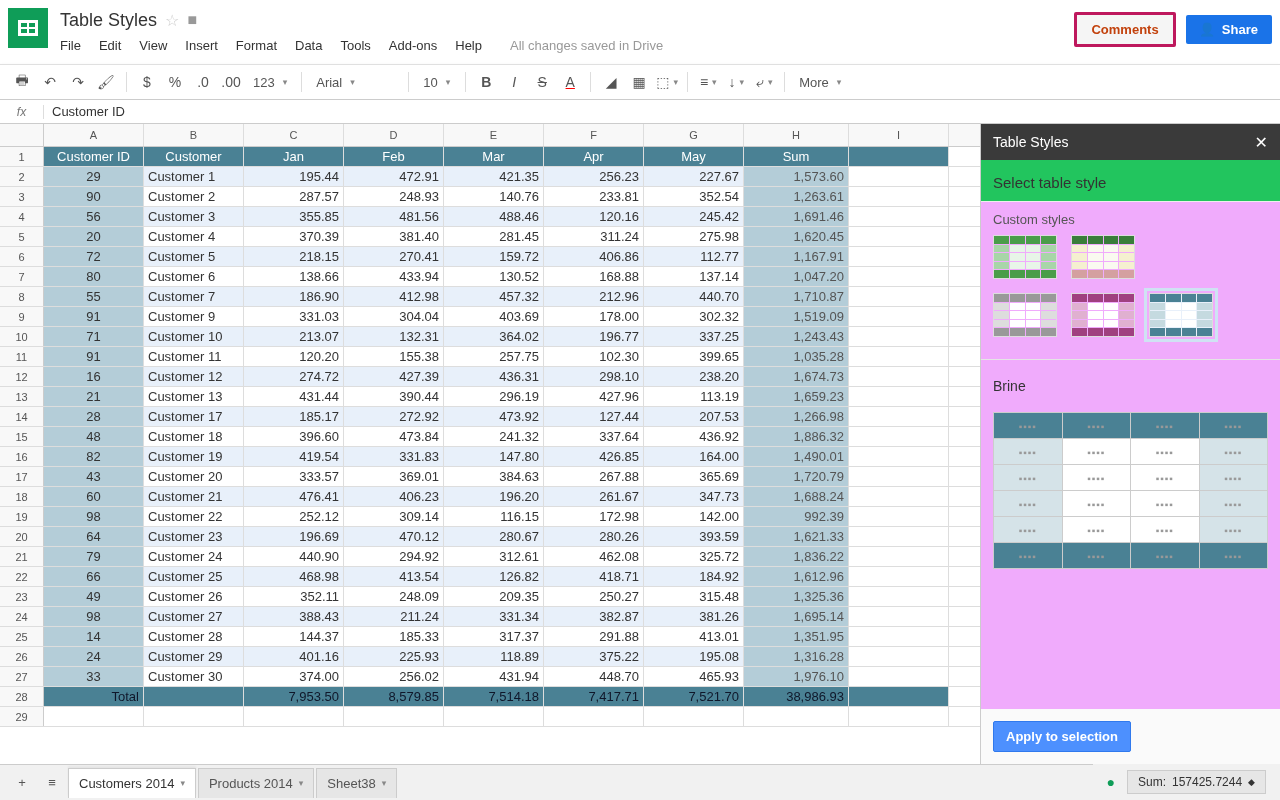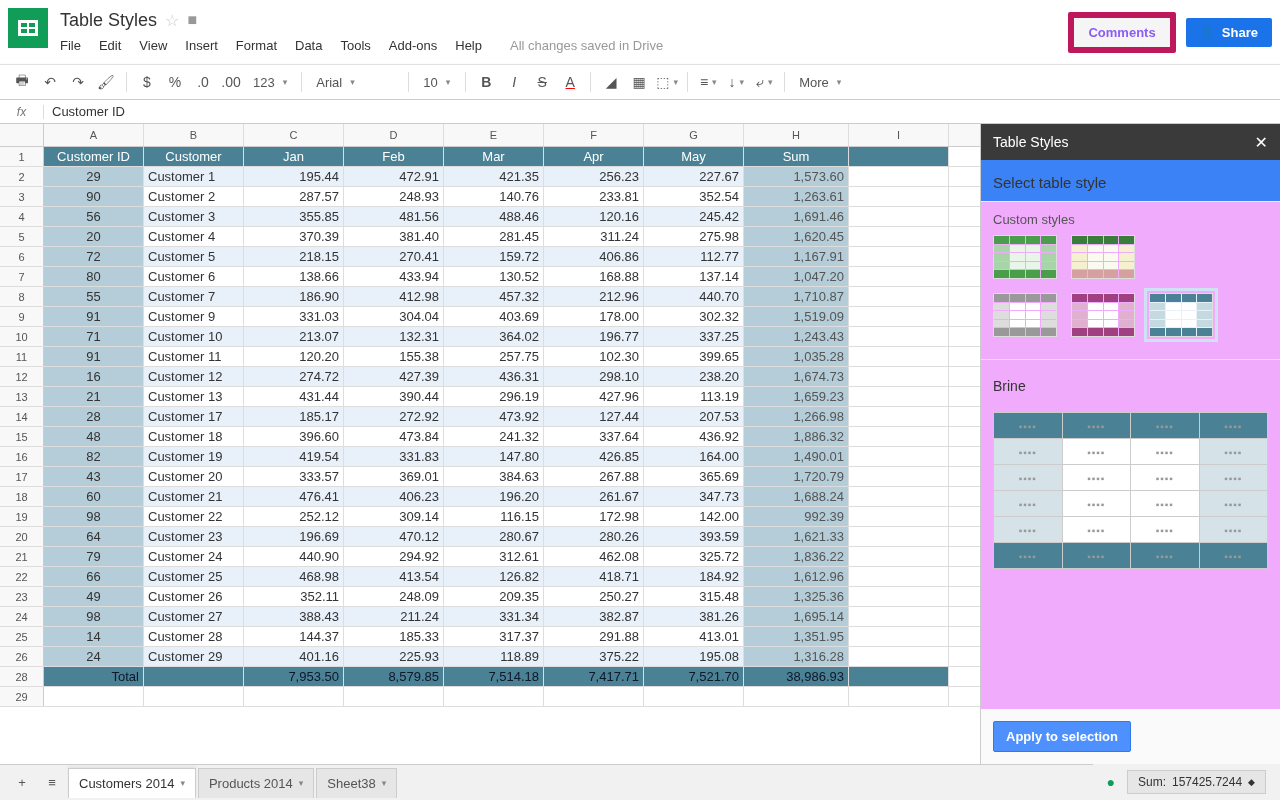--- a/index.html
+++ b/index.html
@@ -10,21 +10,21 @@
 .logo-inner { width: 20px; height: 16px; border: 2px solid #fff; display: grid; grid-template-columns: 1fr 1fr; grid-template-rows: 1fr 1fr; }
 .logo-inner div { border: 0.5px solid #fff; }
 .title-area { flex: 1; }
 .doc-title { font-size: 18px; color: #333; display: flex; align-items: center; gap: 8px; height: 24px; }
 .star-icon { color: #ccc; font-size: 16px; }
 .folder-icon { color: #999; font-size: 16px; }
 .menu-bar { display: flex; gap: 18px; margin-top: 6px; font-size: 13px; color: #333; align-items: center; }
 .menu-bar span { cursor: pointer; }
 .save-status { color: #999; margin-left: 10px; }
 .header-right { display: flex; gap: 10px; align-items: center; padding-top: 4px; }
-.btn { border: 6px solid #be185d; background: #f5f5f5; padding: 7px 14px; border-radius: 2px; font-size: 13px; cursor: pointer; font-weight: bold; color: #8b5cf6; }
+.btn { border: 3px solid #be185d; background: #f5f5f5; padding: 7px 14px; border-radius: 2px; font-size: 13px; cursor: pointer; font-weight: bold; color: #c2410c; }
 .btn-share { background: #1a73e8; color: #fff; border: none; display: flex; align-items: center; gap: 6px; }
 
 .toolbar { height: 36px; border-top: 1px solid #e0e0e0; border-bottom: 1px solid #ccc; display: flex; align-items: center; padding: 0 10px; gap: 4px; background: #fff; box-shadow: 0 1px 3px rgba(0,0,0,0.08); }
 .tb-btn { width: 24px; height: 24px; display: flex; align-items: center; justify-content: center; cursor: pointer; color: #555; font-size: 14px; }
 .tb-sep { width: 1px; height: 20px; background: #ddd; margin: 0 4px; }
 .tb-text { padding: 0 6px; cursor: pointer; color: #555; font-size: 13px; display: flex; align-items: center; gap: 4px; }
 .tb-dd::after { content: "▾"; font-size: 9px; color: #888; margin-left: 4px; }
 
 .formula-bar { height: 24px; border-bottom: 1px solid #ccc; display: flex; align-items: center; background: #fff; }
 .fx { width: 44px; text-align: center; font-style: italic; color: #777; font-size: 12px; border-right: 1px solid #ddd; }
@@ -54,21 +54,21 @@
 .sheet-tab.active { background: #fff; color: #333; box-shadow: 0 -2px 2px rgba(0,0,0,0.05); }
 .tab-dd { font-size: 9px; color: #888; }
 
 .status-bar { position: absolute; bottom: 0; right: 0; height: 36px; display: flex; align-items: center; gap: 12px; padding: 0 14px; background: #f1f1f1; }
 .status-check { color: #0f9d58; font-size: 14px; }
 .status-sum { background: #e6e6e6; border: 1px solid #ccc; padding: 4px 10px; font-size: 12px; display: flex; align-items: center; gap: 6px; }
 
 .sidebar { width: 300px; border-left: 1px solid #ccc; background: #fafafa; display: flex; flex-direction: column; }
 .sb-header { background: #3a3a3a; color: #fff; height: 36px; display: flex; align-items: center; justify-content: space-between; padding: 0 12px; font-size: 14px; }
 .sb-close { cursor: pointer; font-size: 16px; }
-.sb-section-title { padding: 14px 12px 10px; font-size: 15px; color: #333; background: #3b82f6; border-bottom: 1px solid #eee; }
+.sb-section-title { padding: 14px 12px 10px; font-size: 15px; color: #333; background: #22c55e; border-bottom: 1px solid #eee; }
 .sb-body { flex: 1; overflow: auto; background: #f0abfc; }
 .sb-group-label { padding: 10px 12px 8px; font-size: 13px; color: #555; }
 .sb-thumbs { display: flex; gap: 14px; padding: 0 12px 14px; flex-wrap: wrap; }
 .thumb { width: 64px; height: 44px; border: 1px solid #ddd; cursor: pointer; position: relative; }
 .thumb.sel { outline: 3px solid #cfe2f3; outline-offset: 2px; background: #e8f0fa; }
 .thumb-grid { display: grid; grid-template-columns: repeat(4,1fr); grid-template-rows: repeat(5,1fr); width: 100%; height: 100%; gap: 1px; }
 .tg { background: #ddd; }
 
 .sb-sep { height: 1px; background: #e5e5e5; margin: 8px 0; }
 .sb-style-name { padding: 10px 12px; font-size: 14px; color: #333; }
@@ -491,20 +491,32 @@
         <div class="row data-row even">
           <div class="row-h">26</div>
           <div class="cell col-w-a col-a num">24</div>
           <div class="cell col-w-b mid txt">Customer 29</div>
           <div class="cell col-w-c mid num">401.16</div>
           <div class="cell col-w-d mid num">225.93</div>
           <div class="cell col-w-e mid num">118.89</div>
           <div class="cell col-w-f mid num">375.22</div>
           <div class="cell col-w-g mid num">195.08</div>
           <div class="cell col-w-h col-h num">1,316.28</div>
+          <div class="cell col-w-i"></div>
+        </div>
+        <div class="row data-row odd">
+          <div class="row-h">27</div>
+          <div class="cell col-w-a col-a num">33</div>
+          <div class="cell col-w-b mid txt">Customer 30</div>
+          <div class="cell col-w-c mid num">374.00</div>
+          <div class="cell col-w-d mid num">256.02</div>
+          <div class="cell col-w-e mid num">431.94</div>
+          <div class="cell col-w-f mid num">448.70</div>
+          <div class="cell col-w-g mid num">465.93</div>
+          <div class="cell col-w-h col-h num">1,976.10</div>
           <div class="cell col-w-i"></div>
         </div>
         <div class="row total-row">
           <div class="row-h">28</div>
           <div class="cell col-w-a col-a num">Total</div>
           <div class="cell col-w-b mid txt"></div>
           <div class="cell col-w-c mid num">7,953.50</div>
           <div class="cell col-w-d mid num">8,579.85</div>
           <div class="cell col-w-e mid num">7,514.18</div>
           <div class="cell col-w-f mid num">7,417.71</div>

